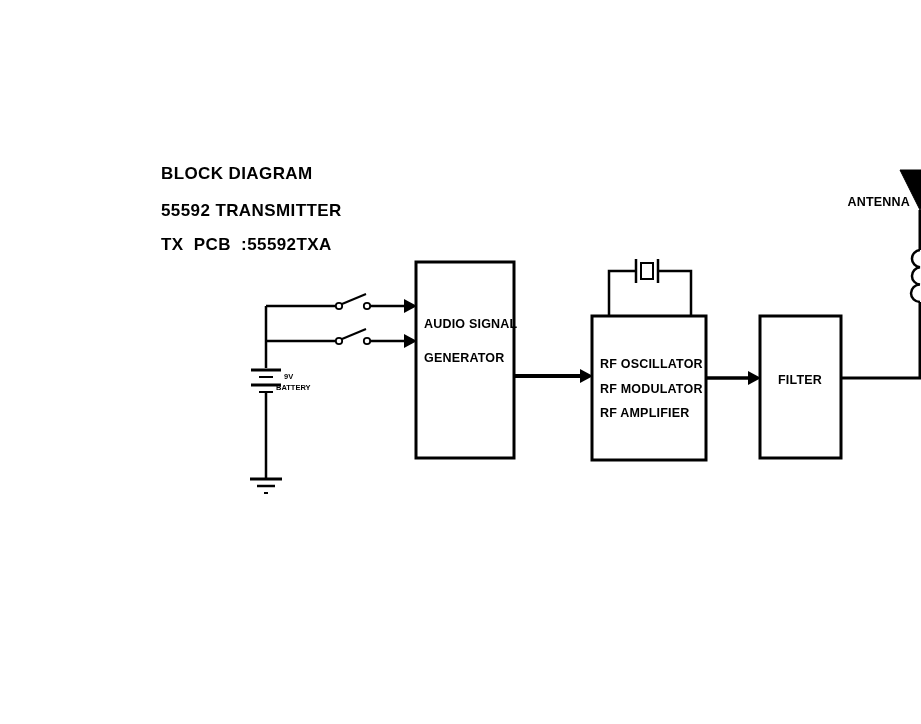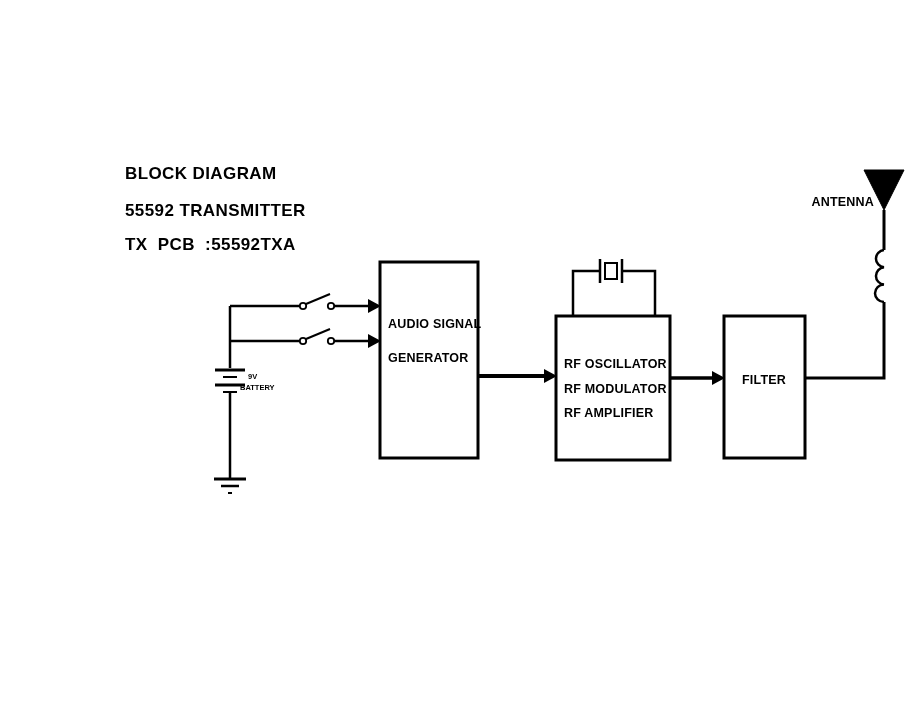--- a/index.html
+++ b/index.html
@@ -11,20 +11,21 @@
     height: 724px;
     background: #ffffff;
     font-family: "Liberation Sans", sans-serif;
     overflow: hidden;
   }
   .stage {
     position: relative;
     width: 761px;
     height: 724px;
     background: #ffffff;
+    margin-left: 36px;
   }
   svg text {
     fill: #000000;
   }
   .title-text {
     font-size: 17px;
     font-weight: 700;
     letter-spacing: 0.4px;
     white-space: pre;
   }

